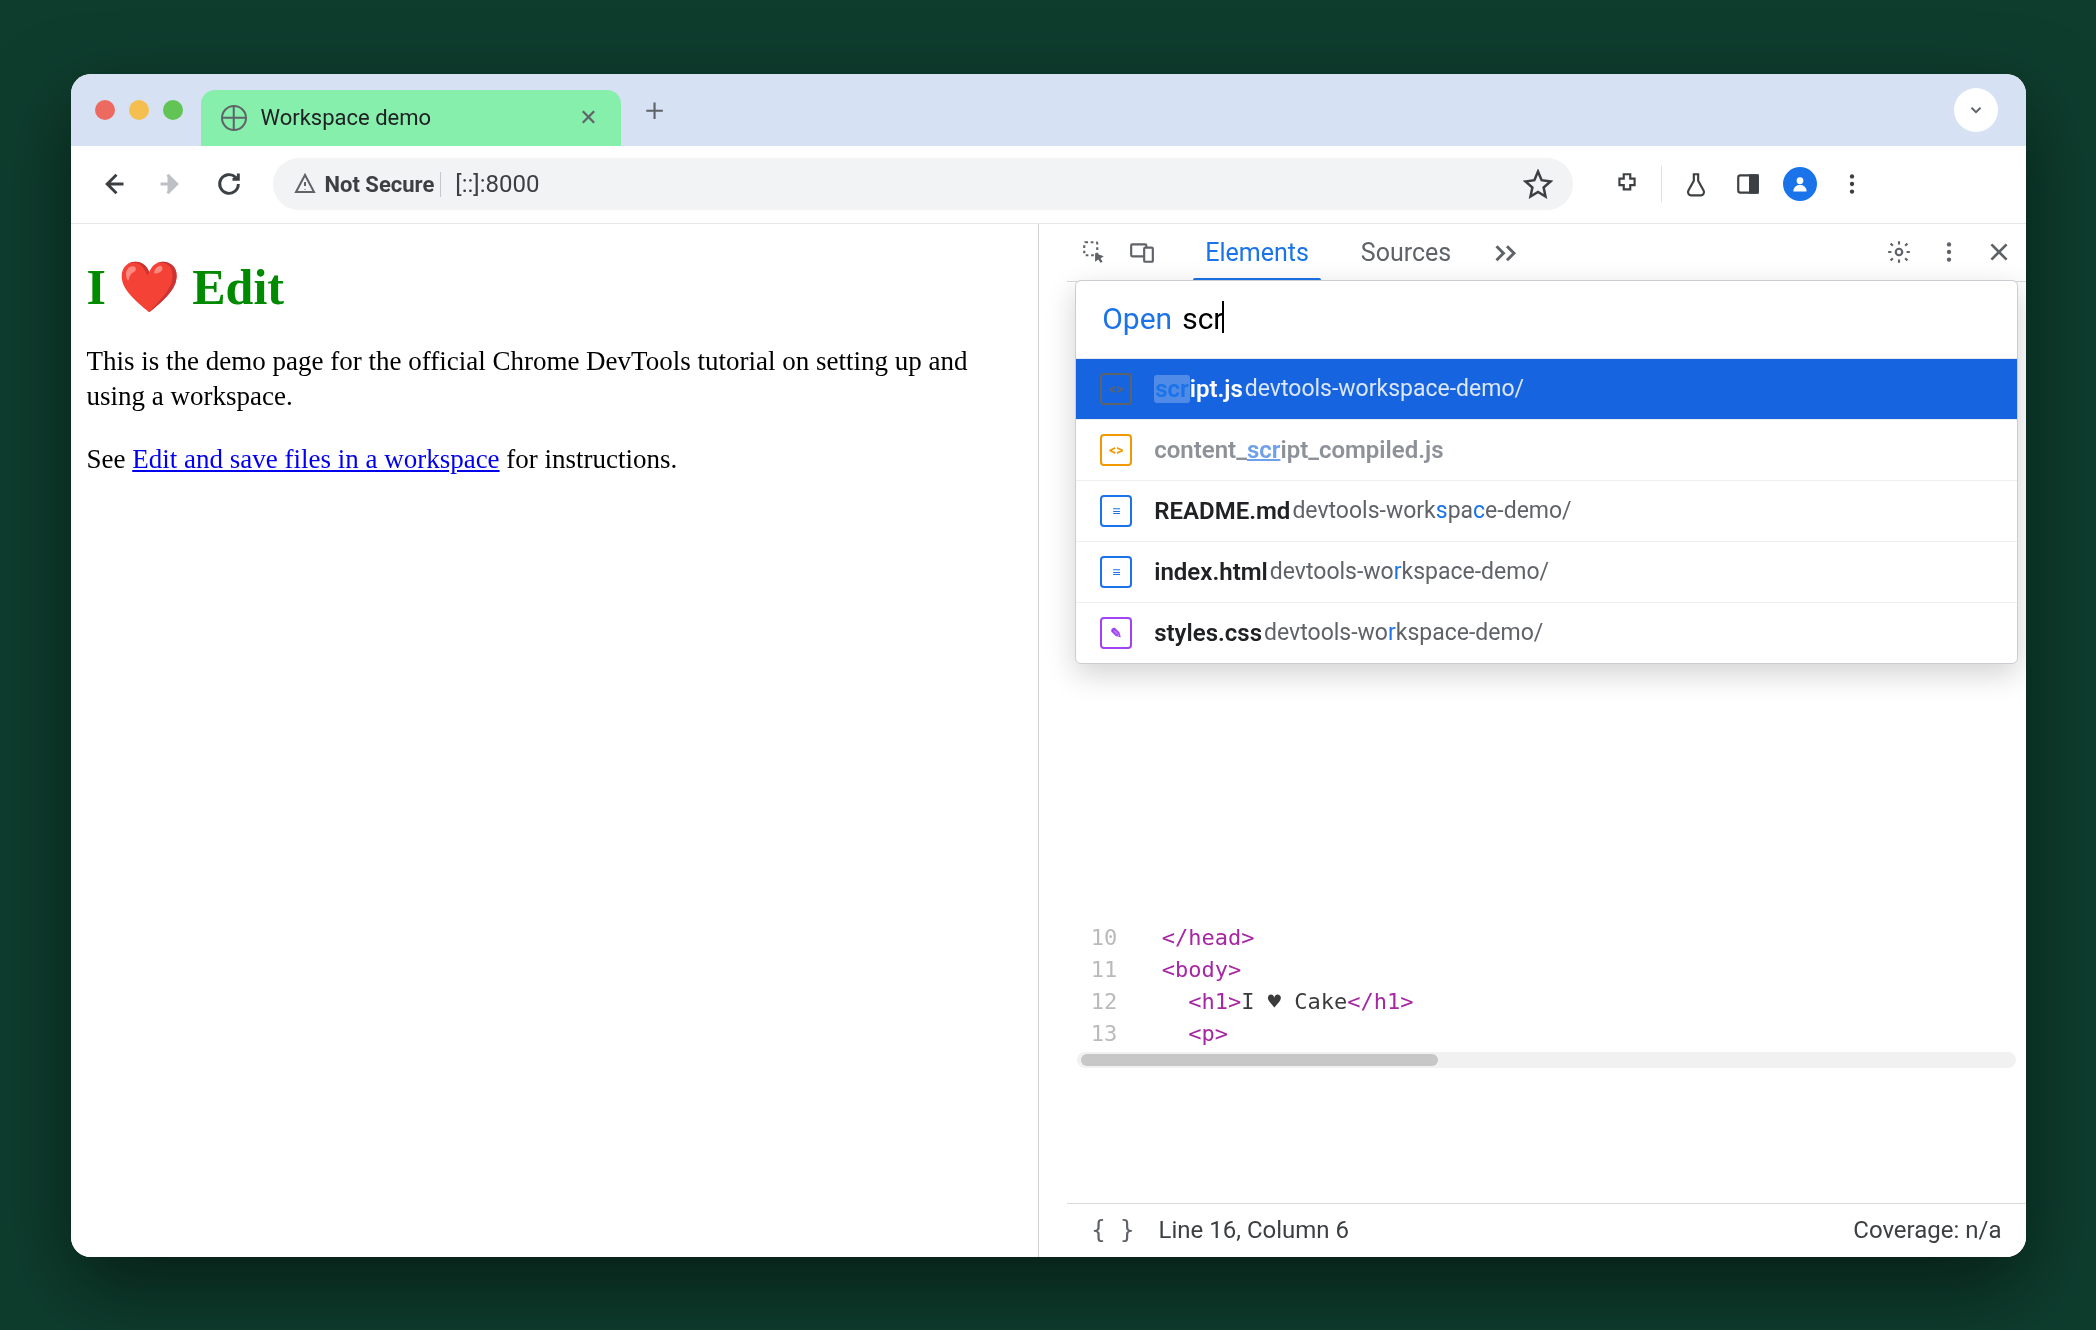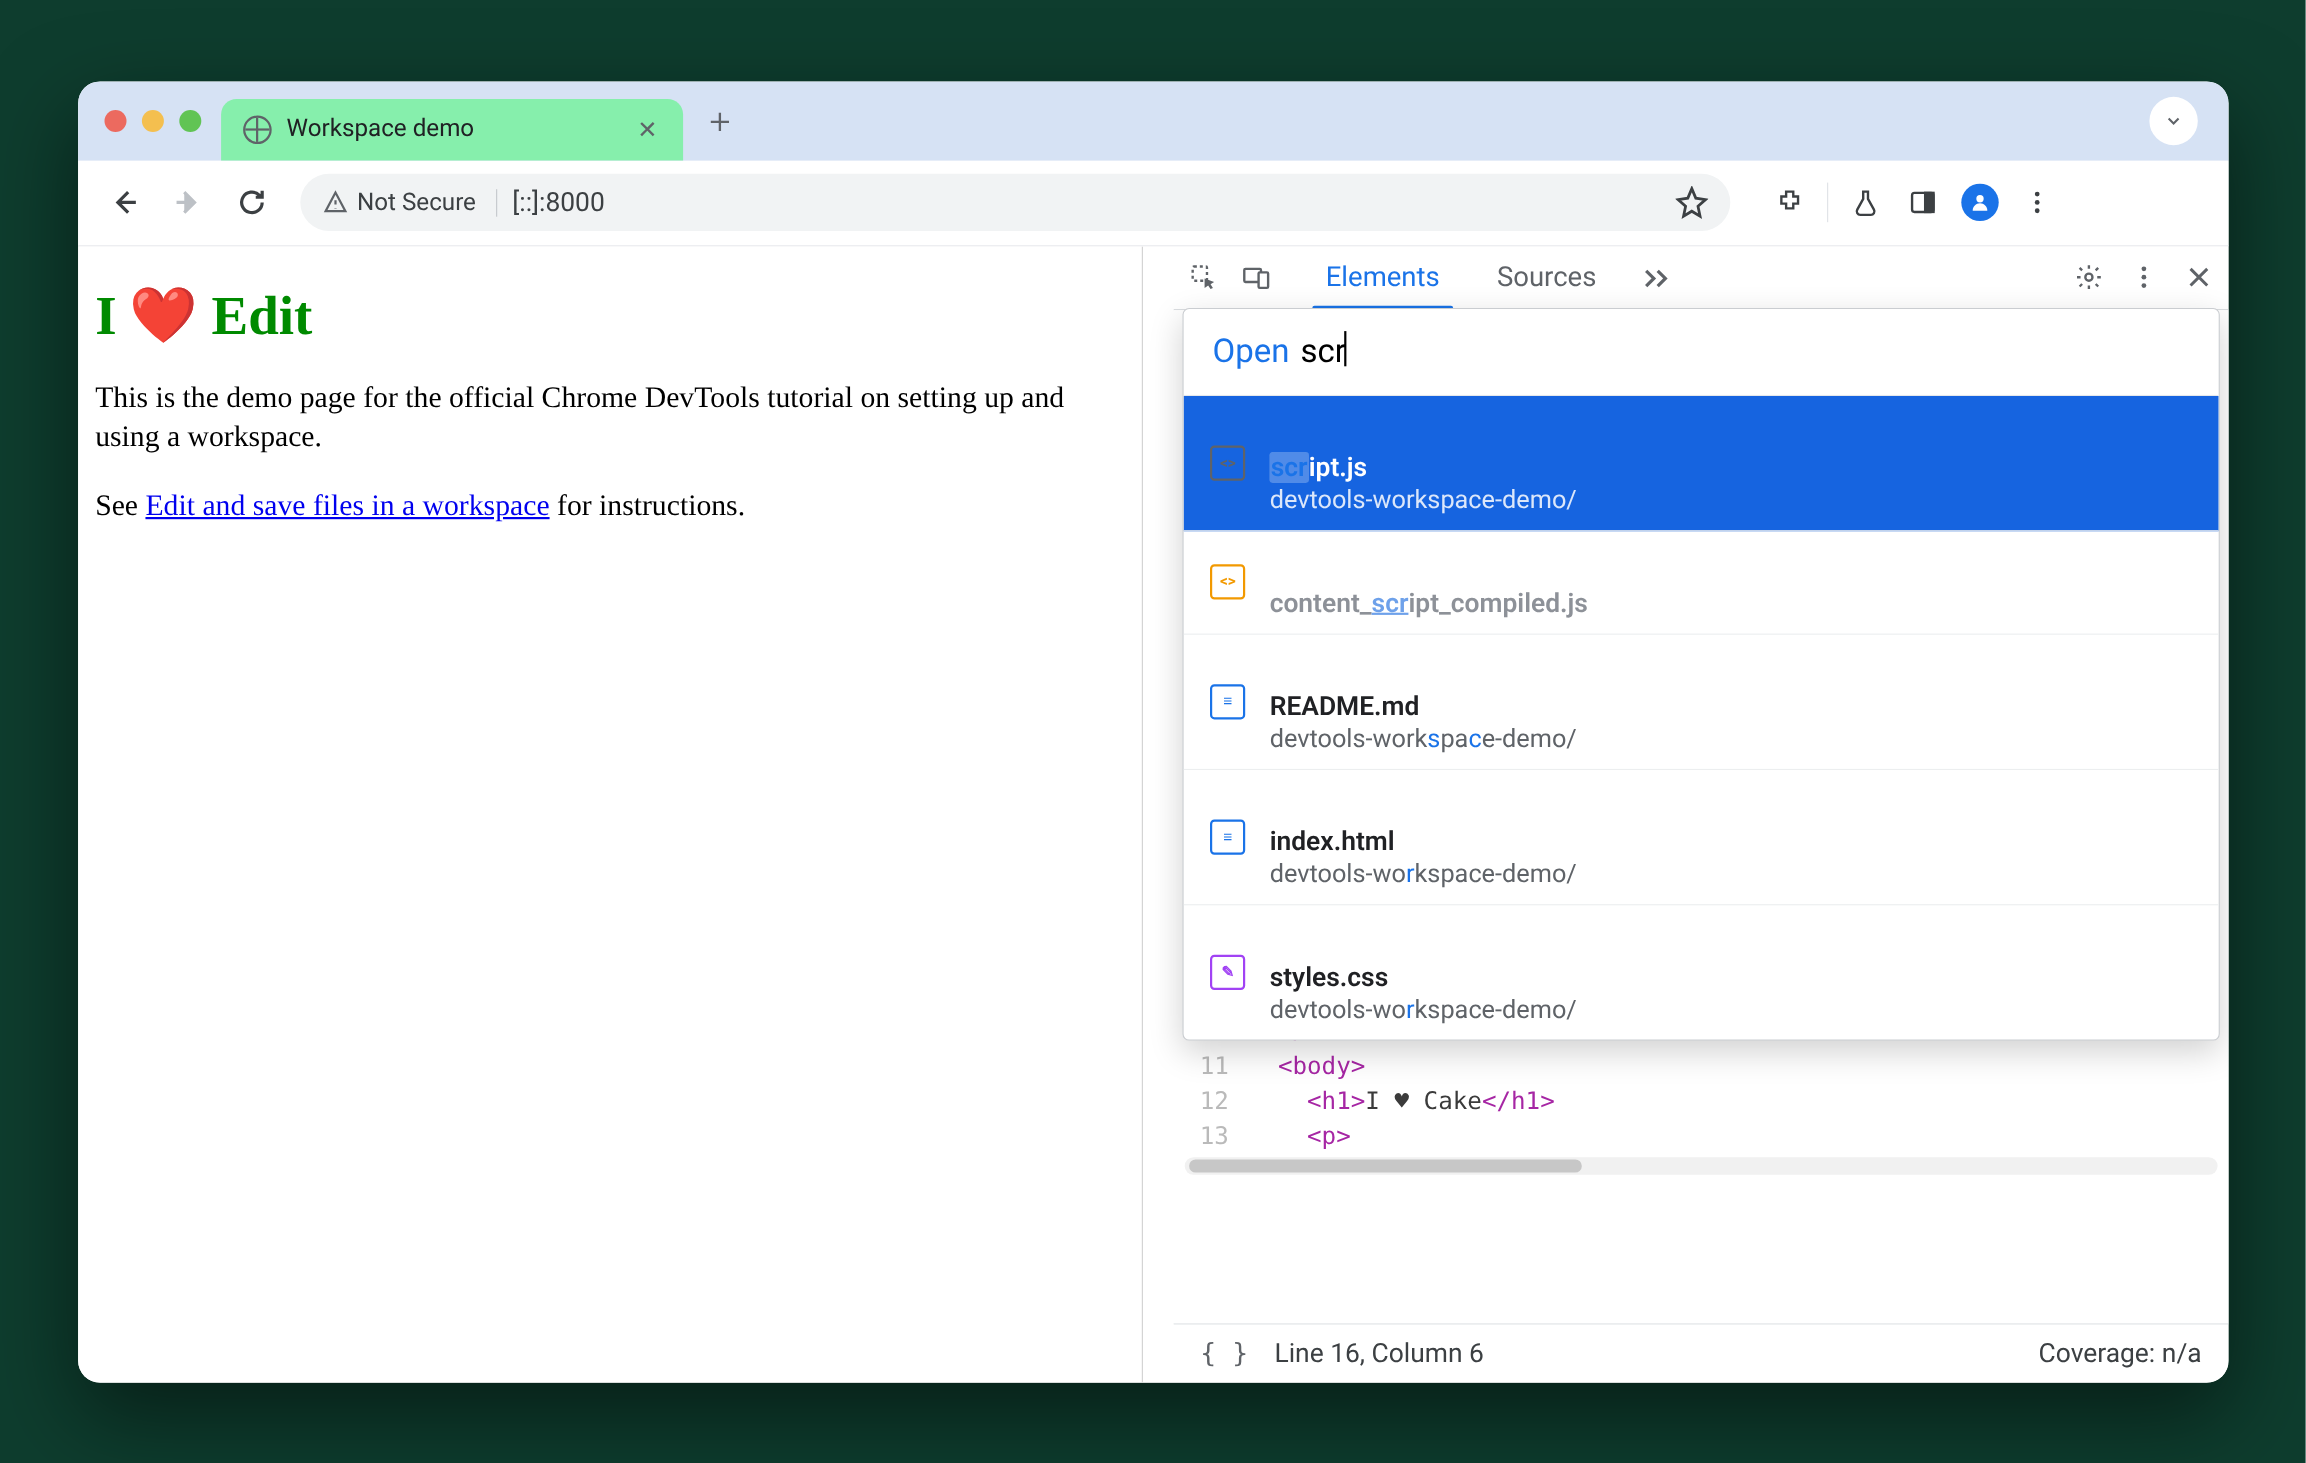--- a/index.html
+++ b/index.html
@@ -109,22 +109,23 @@
     display: flex;
     align-items: center;
     padding: 0 20px;
     gap: 14px;
     margin: 0 10px;
     max-width: 1300px;
   }
   .security-chip {
     display: flex; align-items: center; gap: 8px;
     color: #3c4043; font-size: 22px;
-    padding-right: 18px;
+    padding-right: 6px;
     border-right: 1.5px solid #c4c7cb;
+    font-weight: bold;
   }
   .security-chip svg { width: 24px; height: 24px; }
   .url-text { font-size: 24px; color: #3c4043; }
   .omnibox-right { margin-left: auto; display: flex; align-items: center; gap: 6px; }
   .star-btn { width: 30px; height: 30px; }
   .star-btn svg { width: 30px; height: 30px; }
   .tool-icons { display: flex; align-items: center; gap: 4px; margin-left: 10px; }
   .tool-icon {
     width: 48px; height: 48px;
     display: flex; align-items: center; justify-content: center;
@@ -265,21 +266,21 @@
     border: 2.5px solid;
     border-radius: 4px;
     display: flex; align-items: center; justify-content: center;
     font-size: 14px; font-weight: bold;
     flex-shrink: 0;
   }
   .oi-icon.js { border-color: #f29900; color: #f29900; }
   .oi-icon.js.dark { border-color: #5f6368; color: #5f6368; }
   .oi-icon.doc { border-color: #1a73e8; color: #1a73e8; }
   .oi-icon.css { border-color: #a142f4; color: #a142f4; }
-  .oi-text { display: flex; flex-direction: column; gap: 2px; margin-top: 37px; }
+  .oi-text { display: flex; flex-direction: row; gap: 2px; }
   .oi-name { font-size: 24px; color: #202124; font-weight: 650; }
   .oi-path { font-size: 23px; color: #5f6368; }
   .open-item.dimmed .oi-name { color: #8d9198; }
   .open-item.dimmed .oi-path { color: #9aa0a6; }
   .hl { text-decoration: underline; text-decoration-thickness: 2px; }
   .open-item.selected .hl { background: rgba(255,255,255,0.25); text-decoration: none; border-radius: 3px; padding: 0 1px; }
   .oi-name .blue { color: #1a73e8; }
   .open-item.dimmed .oi-name .blue { color: #6ea1ea; }
   .oi-path .blue { color: #1a73e8; }
 

